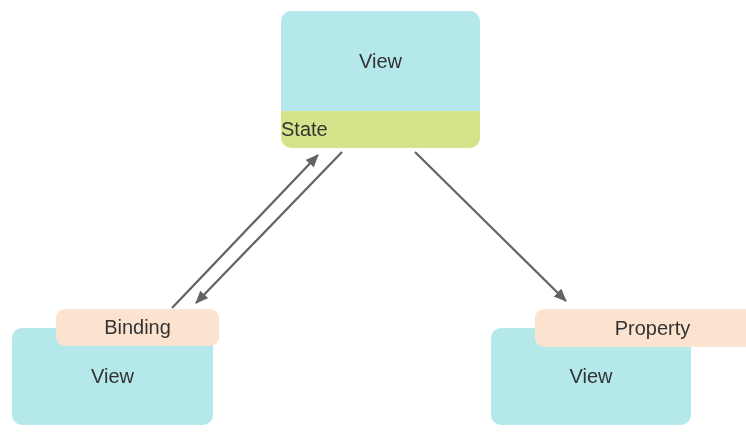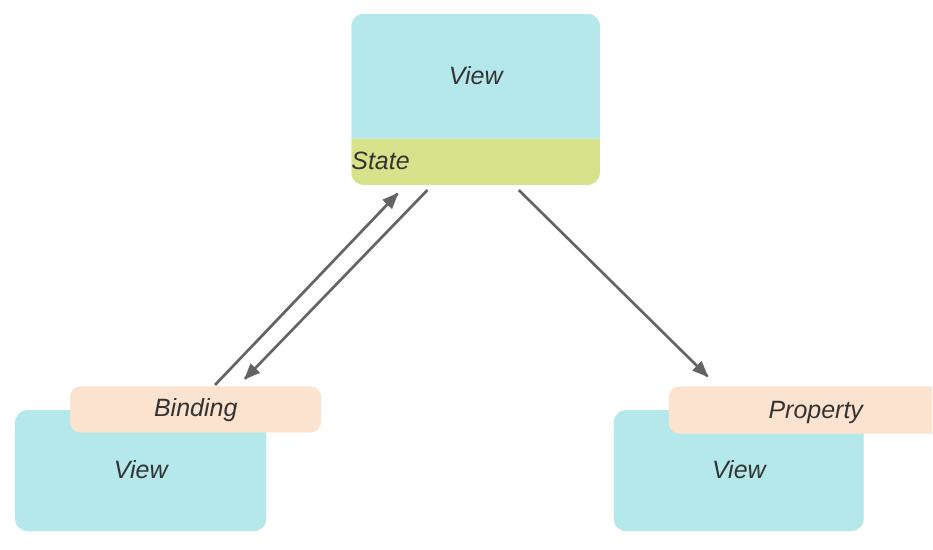--- a/index.html
+++ b/index.html
@@ -16,21 +16,20 @@
     overflow: hidden;
   }
   .node {
     position: absolute;
     display: flex;
     align-items: center;
     justify-content: center;
     font-size: 20px;
     color: var(--text-color, #333333);
     z-index: 2;
-    font-style: italic;
   }
   
   .node-top {
     left: 281px; top: 11px;
     width: 199px; height: 137px;
     border-radius: 10px;
     overflow: hidden;
     display: flex;
     flex-direction: column;
     align-items: stretch;
@@ -55,21 +54,21 @@
     background: var(--view-fill);
     border-radius: 10px;
   }
   .view-box.left  { left: 12px;  top: 328px; width: 201px; height: 97px; }
   .view-box.right { left: 491px; top: 328px; width: 200px; height: 97px; }
   .pill {
     background: var(--pill-fill);
     border-radius: 9px;
     z-index: 3;
   }
-  .pill.binding  { left: 56px;  top: 309px; width: 201px; height: 37px; }
+  .pill.binding  { left: 56px;  top: 309px; width: 163px; height: 37px; }
   .pill.property { left: 535px; top: 309px; width: 235px; height: 38px; }
   svg.arrows {
     position: absolute;
     left: 0; top: 0;
     width: 746px;
     height: 440px;
     z-index: 1;
     pointer-events: none;
   }
 </style>

